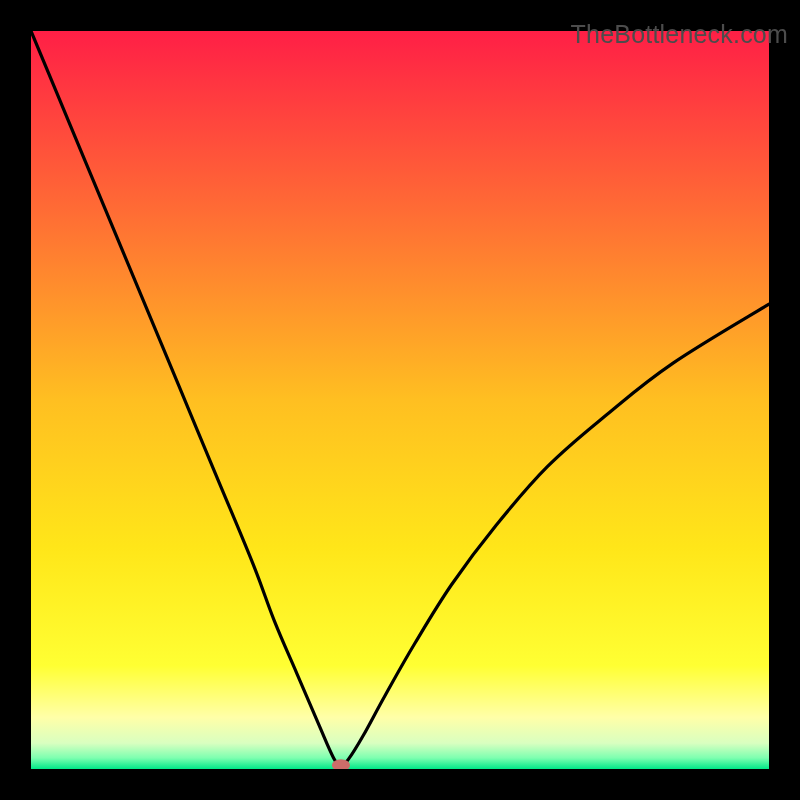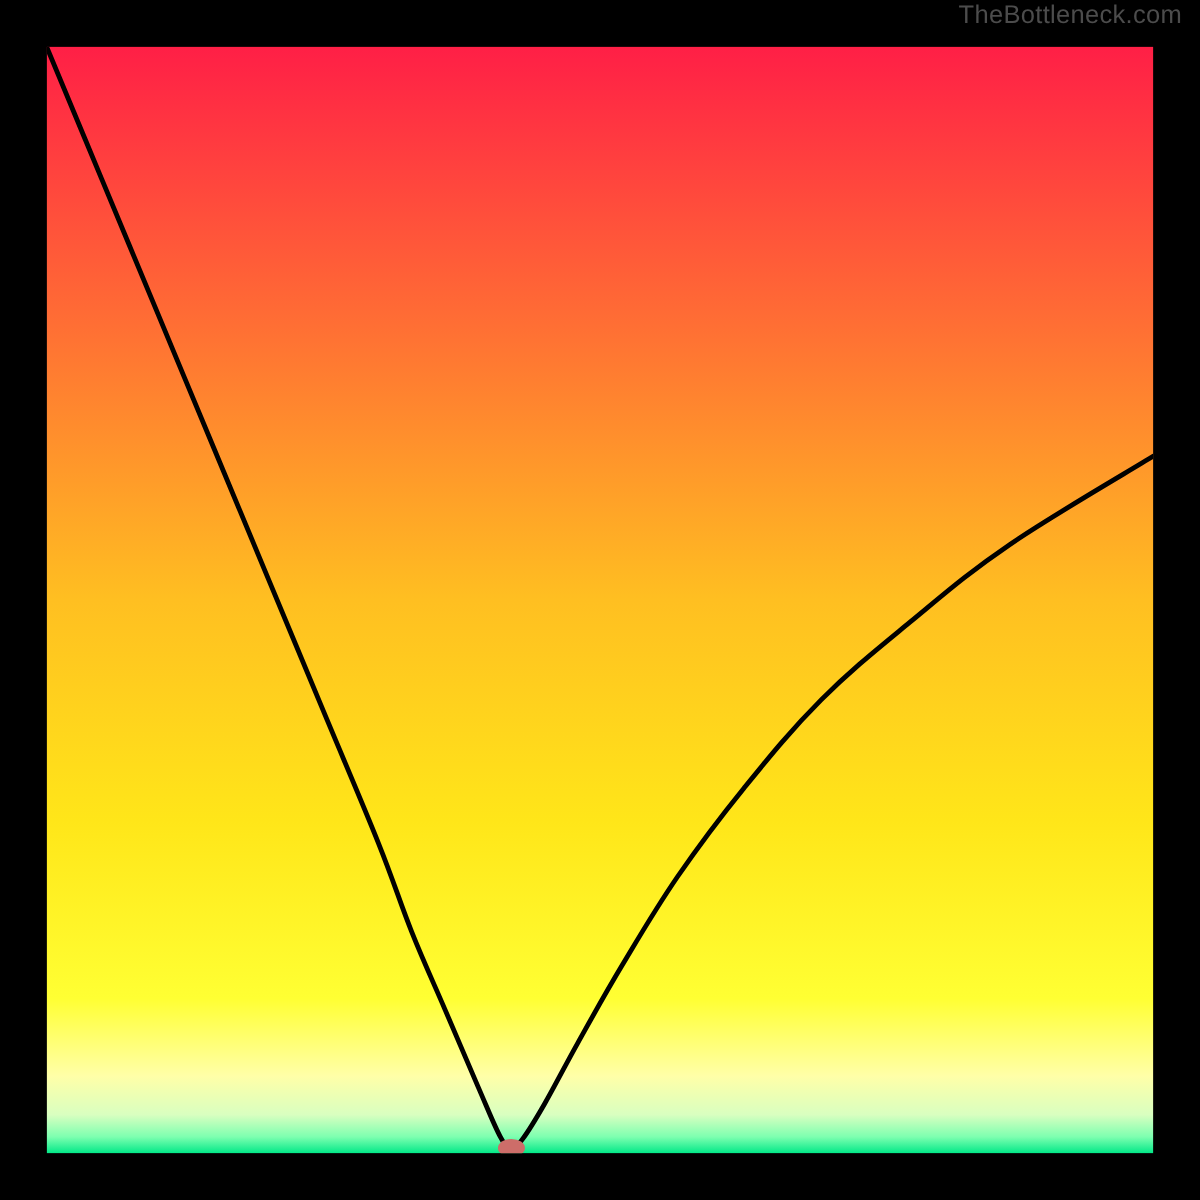--- a/index.html
+++ b/index.html
@@ -11,24 +11,24 @@
     font-family: Arial, Helvetica, sans-serif;
     overflow: hidden;
   }
   .stage {
     position: relative;
     width: 800px;
     height: 800px;
   }
   .watermark {
     position: absolute;
-    top: 0;
+    top: 20px;
     right: 12px;
     color: #4c4c4c;
-    font-size: 17px;
+    font-size: 25px;
     font-weight: 500;
     letter-spacing: 0.2px;
     z-index: 50;
     user-select: none;
   }
   .plot {
     position: absolute;
     left: 31px;
     top: 31px;
     width: 738px;

